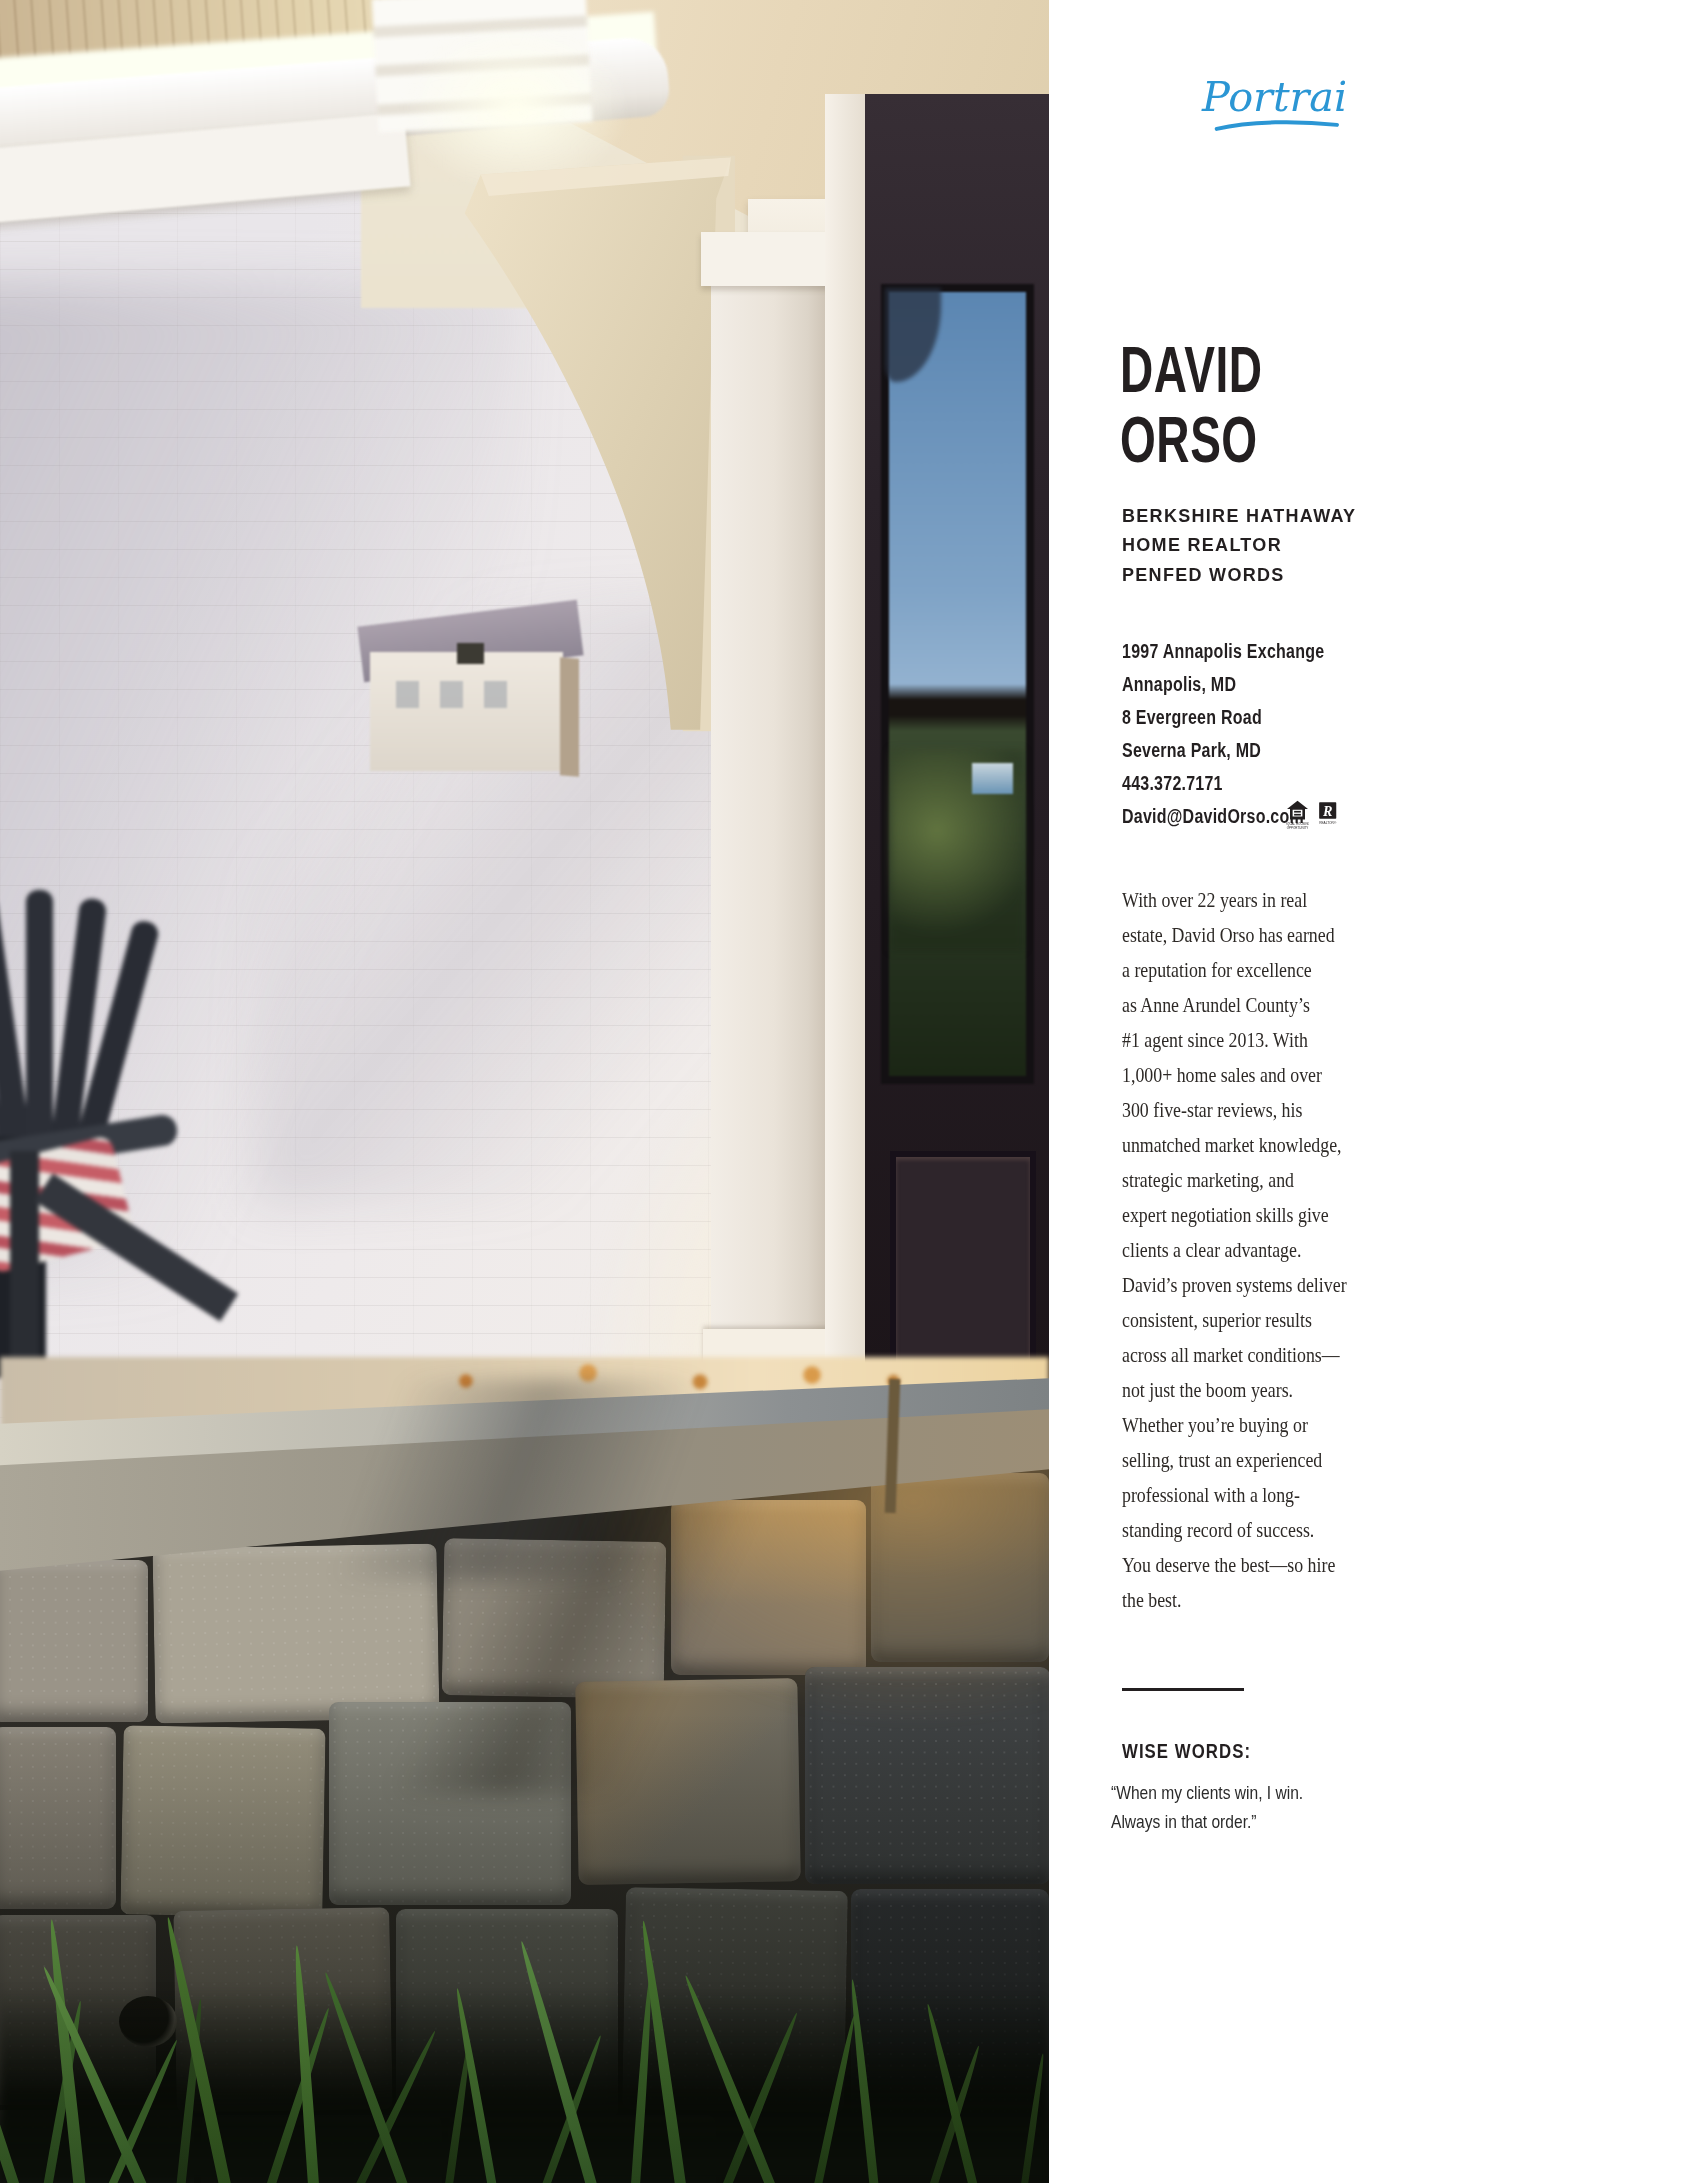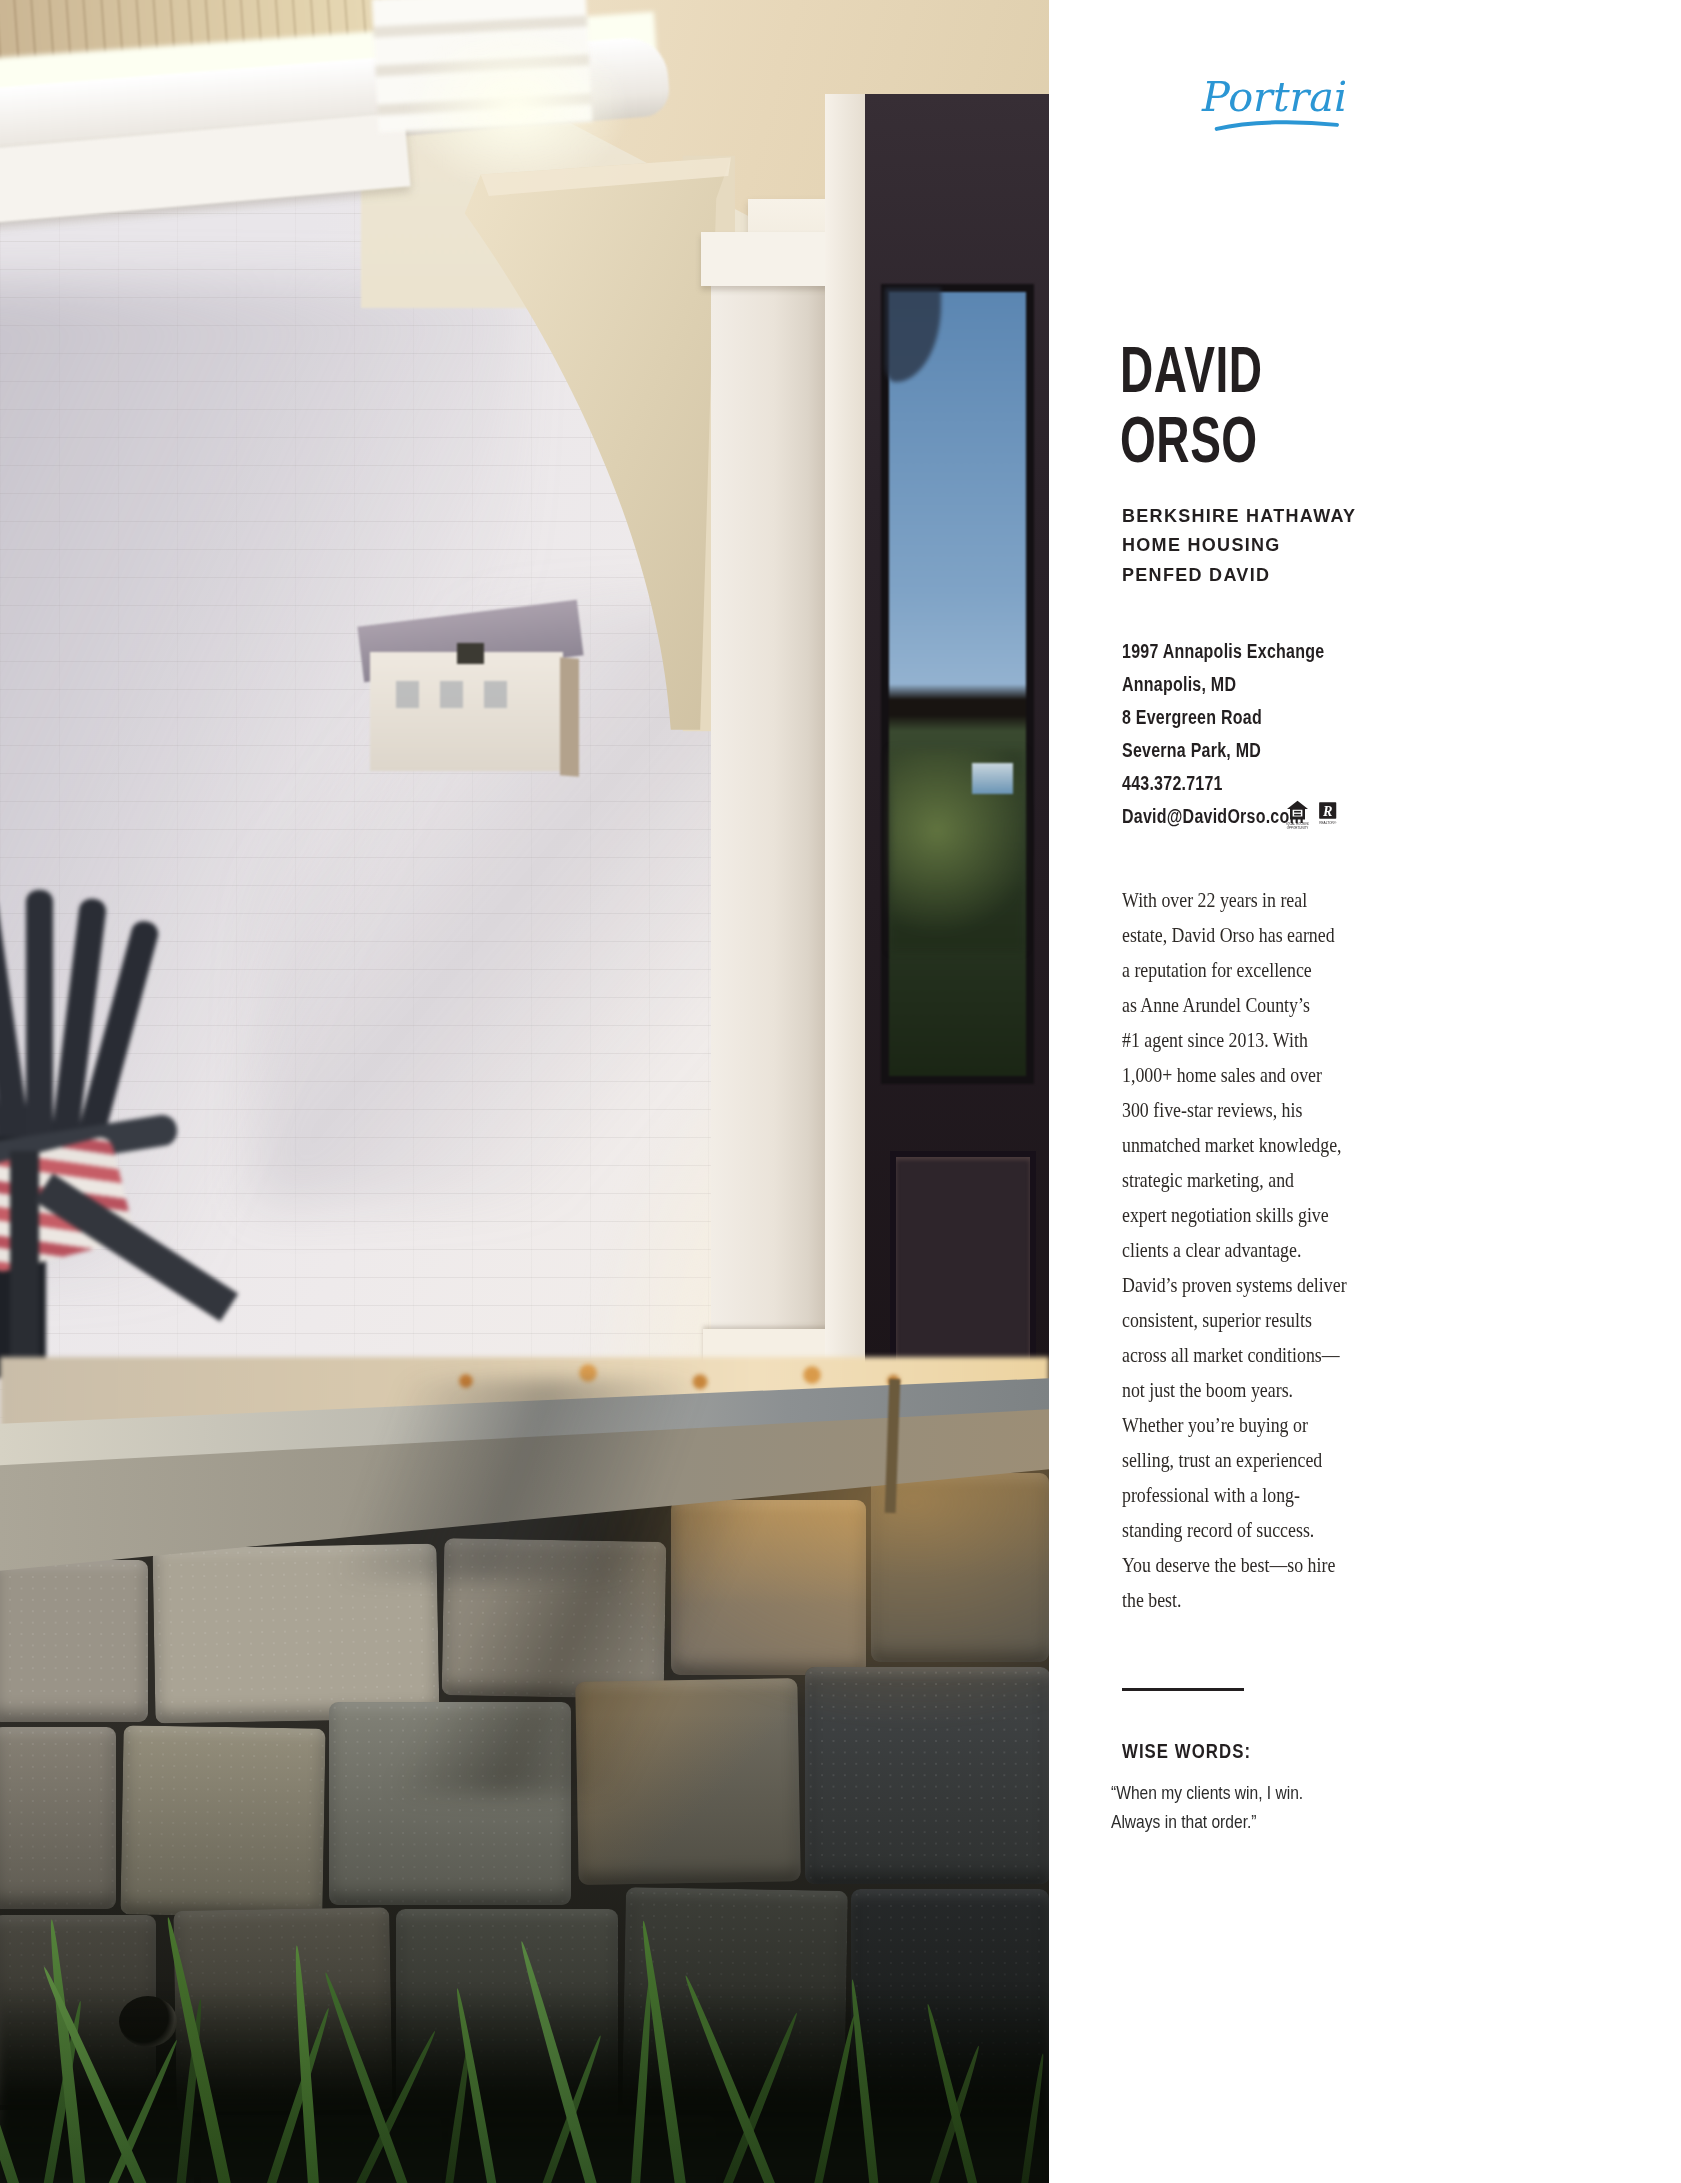--- a/index.html
+++ b/index.html
@@ -196,22 +196,22 @@
   <path d="M28 112 C 80 100, 150 100, 208 106" stroke="#2b96d4" stroke-width="6" fill="none" stroke-linecap="round"></path>
 </svg>
 
 <h1 class="abs col-text title">
   <span style="display:block;">DAVID</span>
   <span style="display:block;">ORSO</span>
 </h1>
 
 <div class="abs col-text brokerage">
   <div>BERKSHIRE HATHAWAY</div>
-  <div>HOME HOUSING</div>
-  <div>PENFED DAVID</div>
+  <div>HOME REALTOR</div>
+  <div>PENFED WORDS</div>
 </div>
 
 <div class="abs col-text address">
   <div>1997 Annapolis Exchange</div>
   <div>Annapolis, MD</div>
   <div>8 Evergreen Road</div>
   <div>Severna Park, MD</div>
   <div>443.372.7171</div>
   <div>David@DavidOrso.com</div>
 </div>

